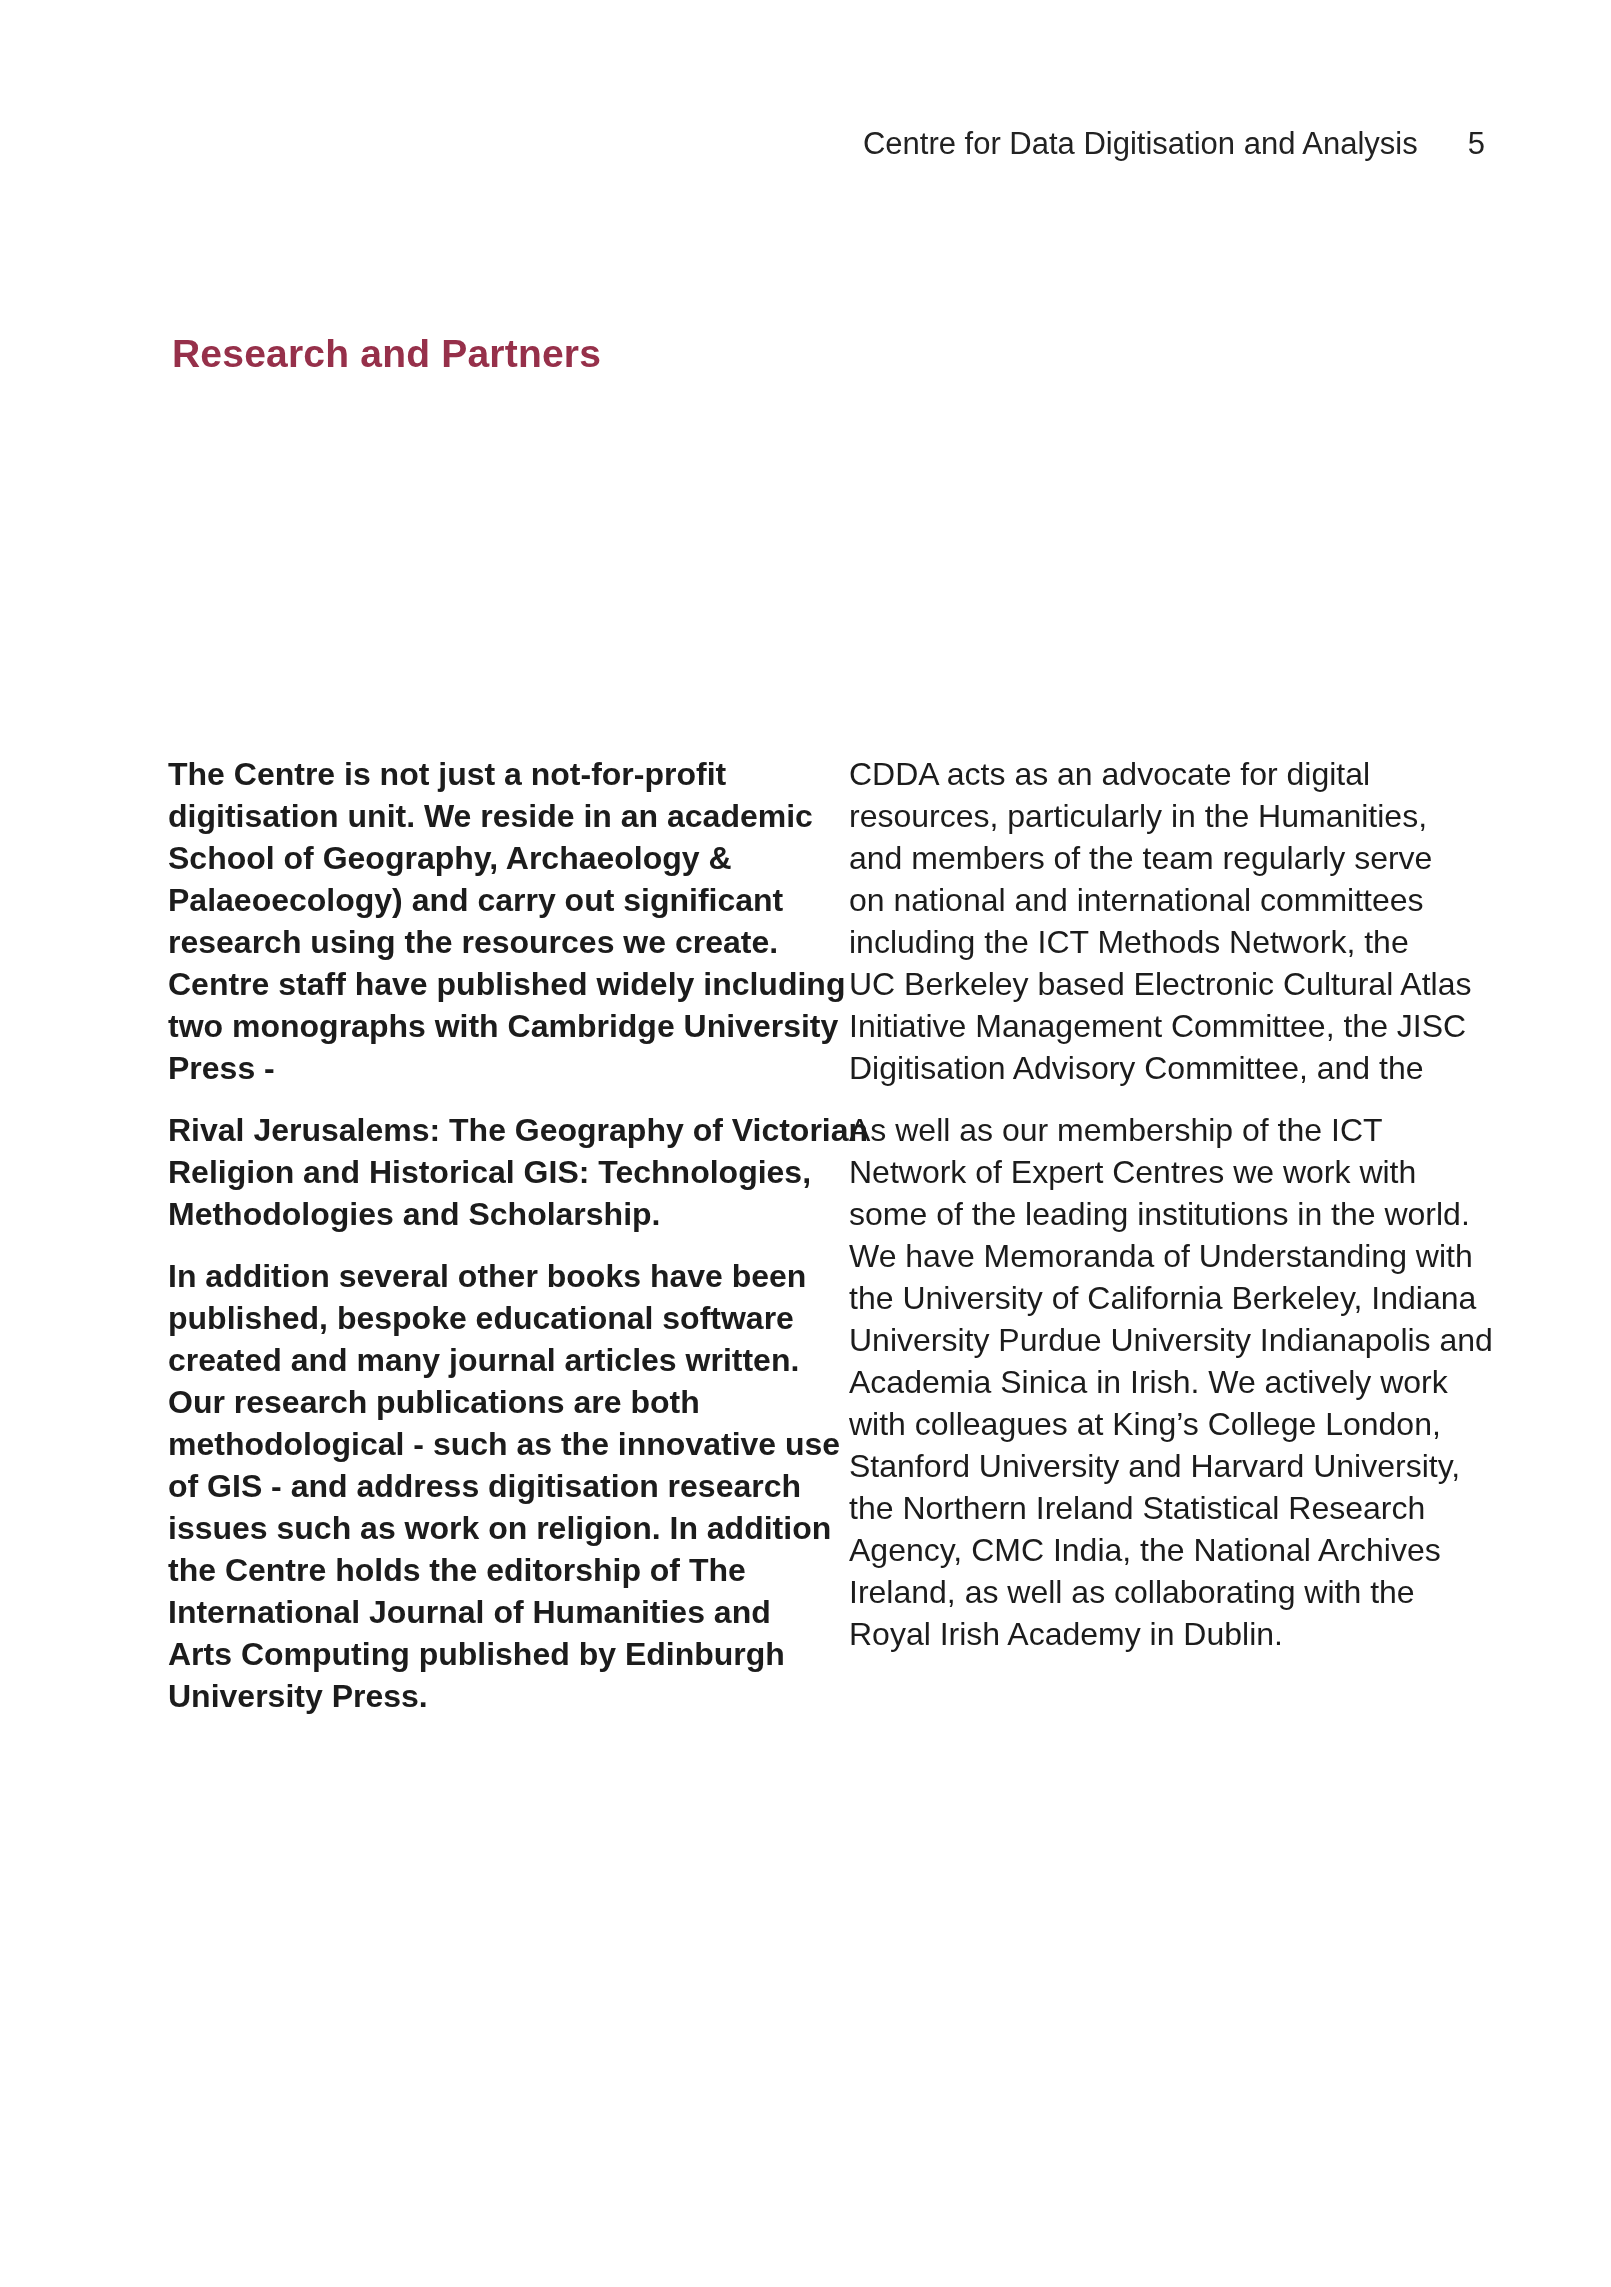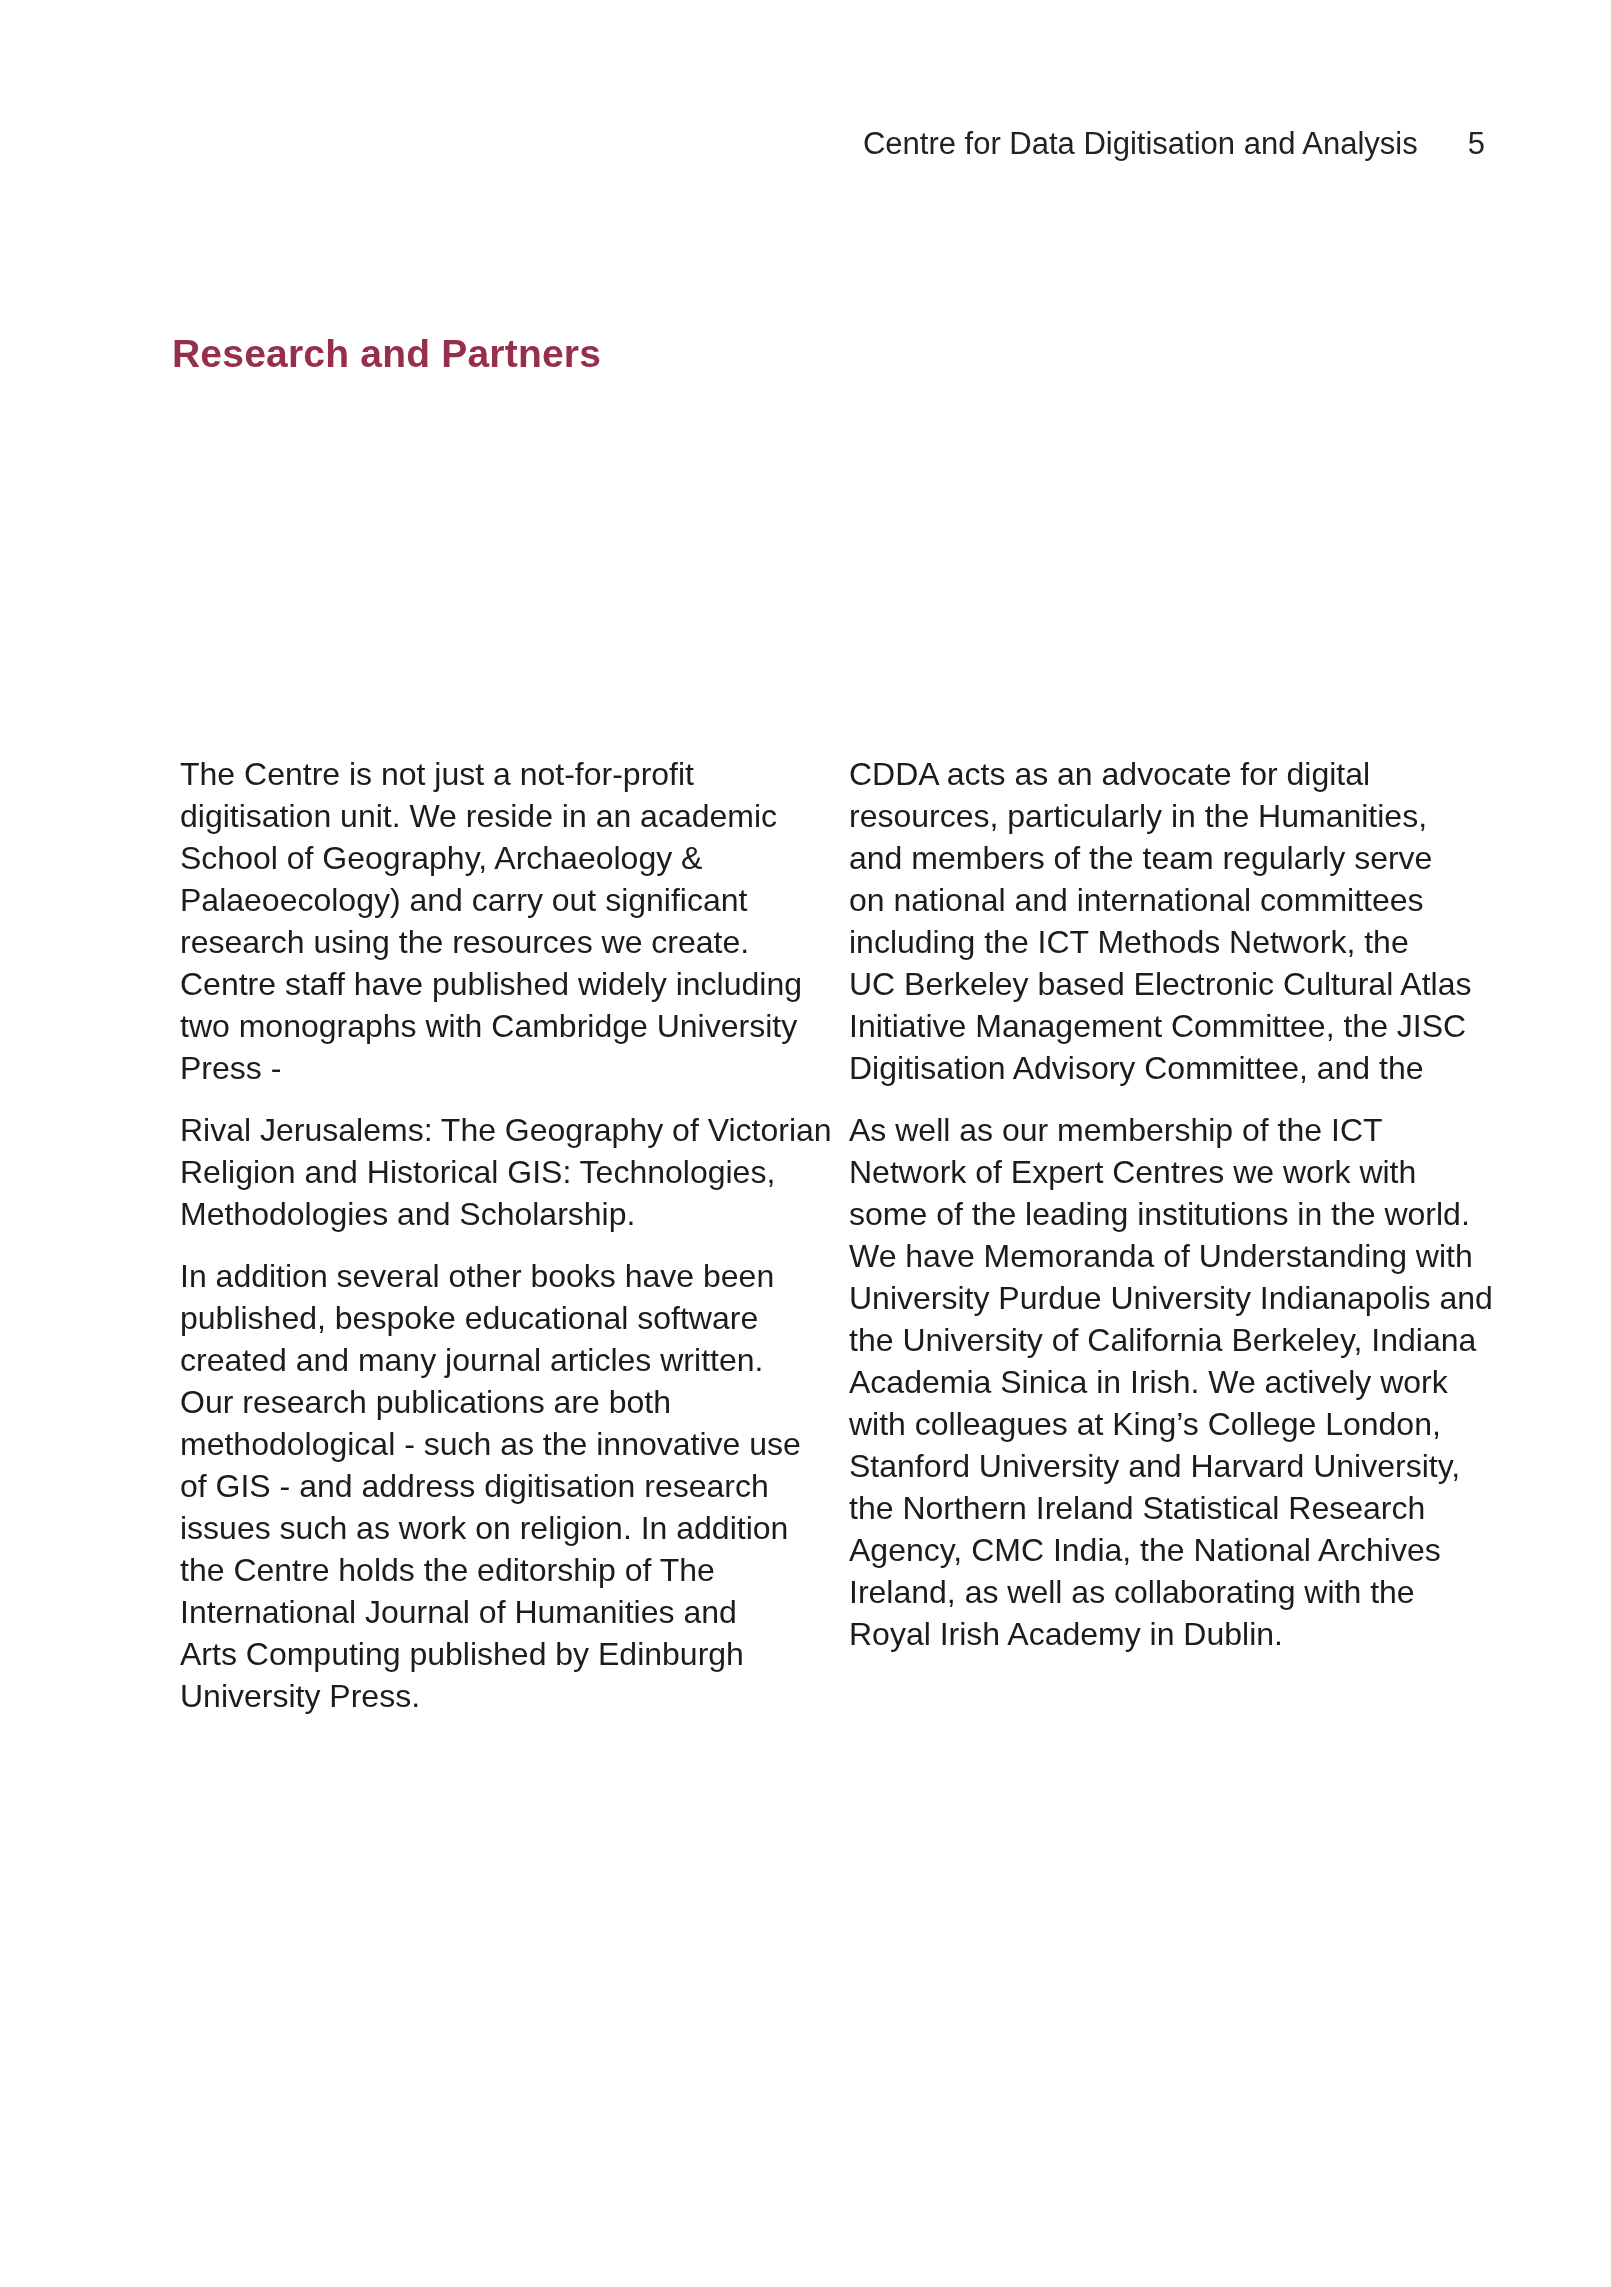--- a/index.html
+++ b/index.html
@@ -37,21 +37,21 @@
       font-weight: bold;
       font-size: 39px;
       color: #96304a;
       letter-spacing: 0.2px;
     }
     .column {
       position: absolute;
       top: 753px;
       width: 646px;
     }
-    .column.left { left: 180px; }
+    .column.left { left: 168px; font-weight: bold; }
     .column.right { left: 849px; }
     .para {
       margin: 0 0 20px 0;
       font-family: "Liberation Sans", sans-serif;
       font-size: 32px;
       line-height: 42px;
       color: #1c1c1c;
       white-space: nowrap;
     }
     .line { display: block; }
@@ -106,22 +106,22 @@
     <span class="line">including the ICT Methods Network, the</span>
     <span class="line">UC Berkeley based Electronic Cultural Atlas</span>
     <span class="line">Initiative Management Committee, the JISC</span>
     <span class="line">Digitisation Advisory Committee, and the</span>
   </p>
   <p class="para">
     <span class="line">As well as our membership of the ICT</span>
     <span class="line">Network of Expert Centres we work with</span>
     <span class="line">some of the leading institutions in the world.</span>
     <span class="line">We have Memoranda of Understanding with</span>
+    <span class="line">the University of California Berkeley, Indiana</span>
     <span class="line">University Purdue University Indianapolis and</span>
-    <span class="line">the University of California Berkeley, Indiana</span>
     <span class="line">Academia Sinica in Irish. We actively work</span>
     <span class="line">with colleagues at King’s College London,</span>
     <span class="line">Stanford University and Harvard University,</span>
     <span class="line">the Northern Ireland Statistical Research</span>
     <span class="line">Agency, CMC India, the National Archives</span>
     <span class="line">Ireland, as well as collaborating with the</span>
     <span class="line">Royal Irish Academy in Dublin.</span>
   </p>
 </div>
 

